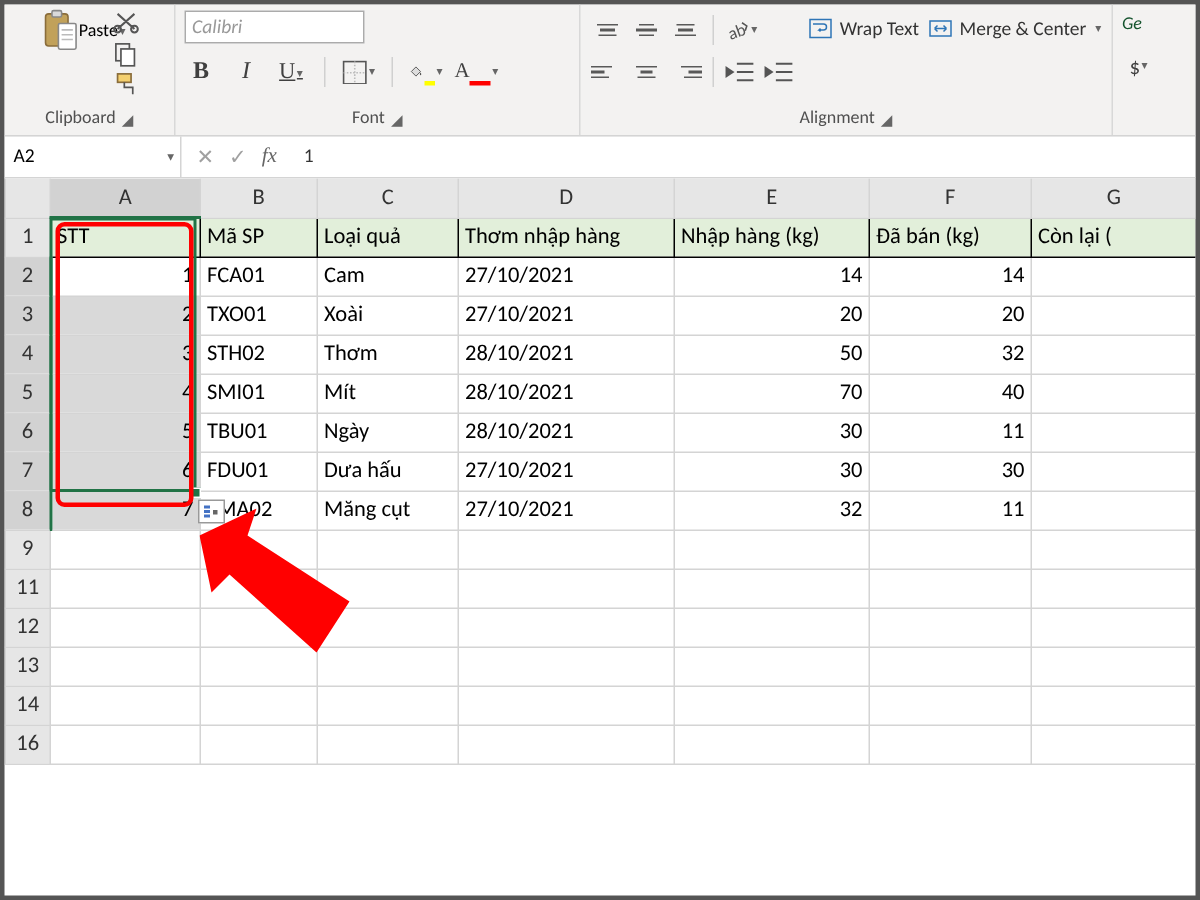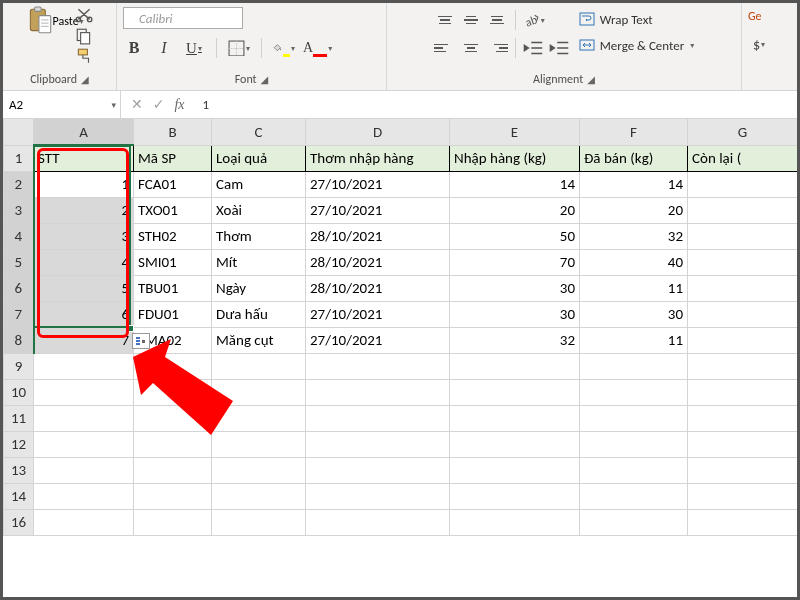--- a/index.html
+++ b/index.html
@@ -51,36 +51,36 @@
     width: 44px;
   }
   .paste-icon { width: 28px; height: 32px; display:flex; align-items:center; justify-content:center;}
   .paste-icon svg { width: 26px; height: 30px; }
   .paste-label { font-size: 12px; }
   .mini-col { display:flex; flex-direction:column; gap:2px; padding-top:2px;}
   .small-icon { width:18px; height:18px; display:flex; align-items:center; justify-content:center; color:#404040;}
   .font-top-row { display:flex; align-items:center; gap:2px; height:22px; margin-top:2px;}
   .font-name-box {
     border:1px solid #ababab; background:#fff; height:22px; width:120px;
-    display:flex; align-items:center; padding:0 15px; font-size:13px; color:#999; font-style:italic;
+    display:flex; align-items:center; padding:0 4px; font-size:13px; color:#999; font-style:italic;
   }
   .font-row2 { display:flex; align-items:center; gap:8px; margin-top:8px;}
   .btn-icon { min-width:22px; height:22px; display:flex; align-items:center; justify-content:center; color:#404040; font-size:14px;}
   .btn-bold { font-weight:bold; font-family:'Times New Roman',serif; font-size:16px;}
   .btn-italic { font-style:italic; font-family:'Times New Roman',serif; font-size:16px;}
   .btn-underline { text-decoration:underline; font-family:'Times New Roman',serif; font-size:15px;}
   .dd-arrow { font-size:8px; color:#666; margin-left:1px;}
   .sep { width:1px; height:20px; background:#d0d0d0; margin:0 3px;}
   .fill-underline { display:inline-block; width:16px; height:3px; background:#ffff00; position:relative; top:7px;}
   .fontcolor-underline { display:inline-block; width:14px; height:3px; background:#ff0000; position:relative; top:7px;}
   .align-rows { display:flex; flex-direction:column; gap:6px; padding-top:4px;}
   .align-row { display:flex; align-items:center; gap:4px;}
   .align-btn { width:22px; height:20px; display:flex; flex-direction:column; justify-content:center; gap:2px; align-items:center;}
   .align-btn .bar { height:1.5px; background:#595959; }
-  .wrap-merge-col { display:flex; flex-direction:column; gap:6px; padding-top:4px; margin-left:8px;}
+  .wrap-merge-col { display:flex; flex-direction:row; gap:6px; padding-top:4px; margin-left:8px;}
   .wrap-btn, .merge-btn { display:flex; align-items:center; gap:5px; font-size:13px; color:#333; height:20px;}
   .wrap-btn svg, .merge-btn svg { width:16px; height:16px;}
   
   .formula-bar {
     display:flex; align-items:center; height:28px; border-bottom:1px solid #d4d4d4;
     background:#fff;
   }
   .name-box {
     width:118px; height:100%; border-right:1px solid #d4d4d4;
     display:flex; align-items:center; padding:0 6px; font-size:13px;
@@ -328,21 +328,21 @@
       </div>
     </div>
     <div class="ribbon-label">
         <span>Alignment</span>
         <span class="dialog-launcher">◢</span>
       </div>
   </div>
 
   <div class="ribbon-group group-number" style="border-right:none">
     <div style="width:100%; padding-top:4px;">
-      <div style="font-size:12px; color:#c2410c; text-align:left;">Ge</div>
+      <div style="font-size:12px; color:#14532d; text-align:left;font-style:italic;">Ge</div>
       <div style="margin-top:10px; display:flex; align-items:center;">
         <span class="btn-icon">
             <span>$</span>
             <span class="dd-arrow">▾</span>
           </span>
       </div>
     </div>
     <div class="ribbon-label"></div>
   </div>
 </div>
@@ -469,30 +469,20 @@
           <th class="rowhdr">9</th>
           <td></td>
           <td></td>
           <td></td>
           <td></td>
           <td></td>
           <td></td>
           <td></td>
         </tr>
         <tr>
-          <th class="rowhdr">10</th>
-          <td></td>
-          <td></td>
-          <td></td>
-          <td></td>
-          <td></td>
-          <td></td>
-          <td></td>
-        </tr>
-        <tr>
           <th class="rowhdr">11</th>
           <td></td>
           <td></td>
           <td></td>
           <td></td>
           <td></td>
           <td></td>
           <td></td>
         </tr>
         <tr>

